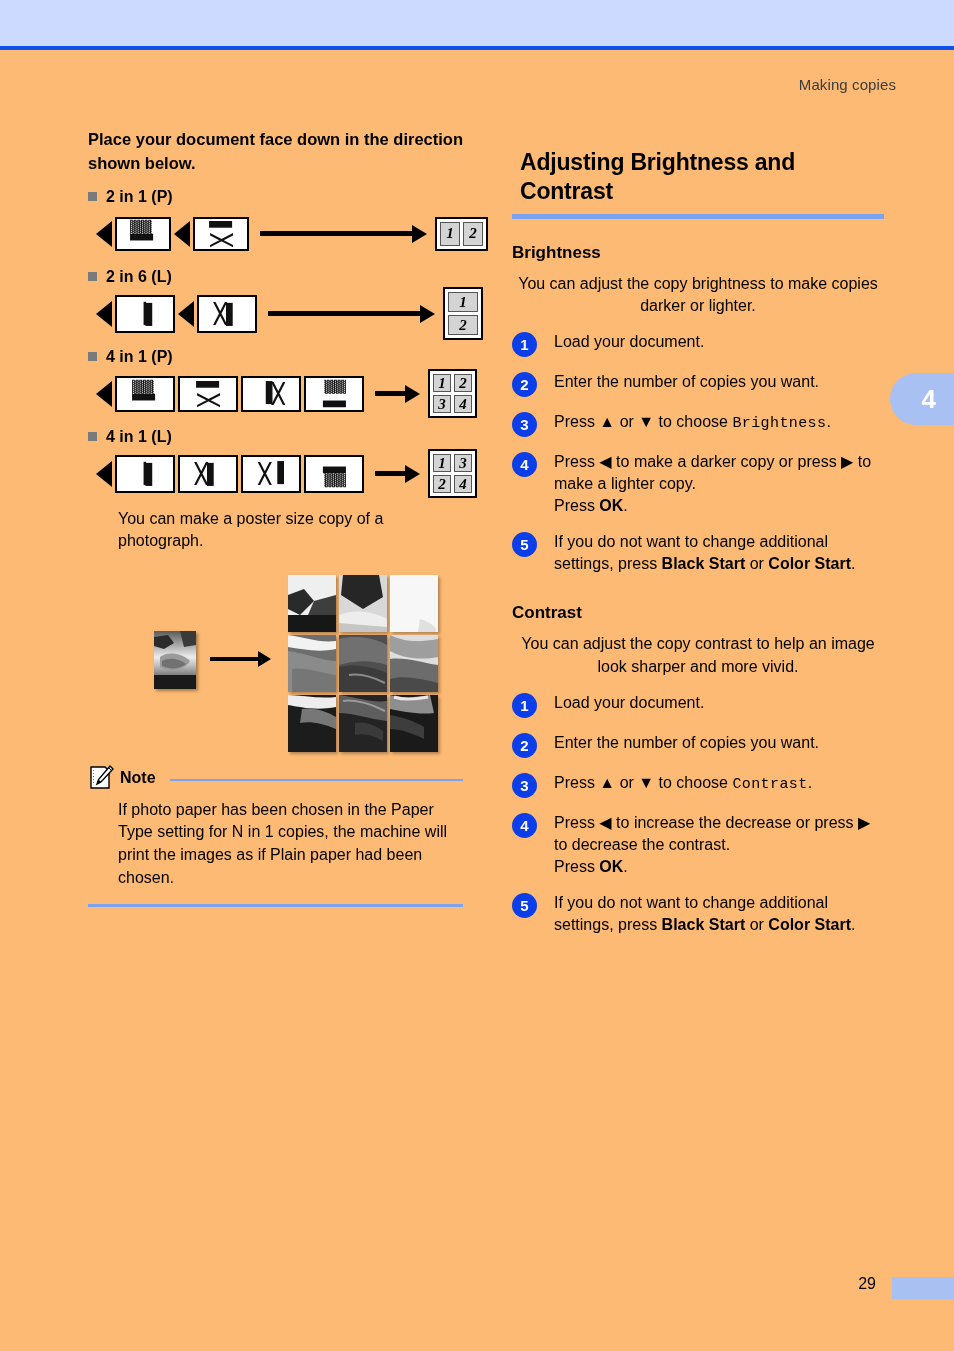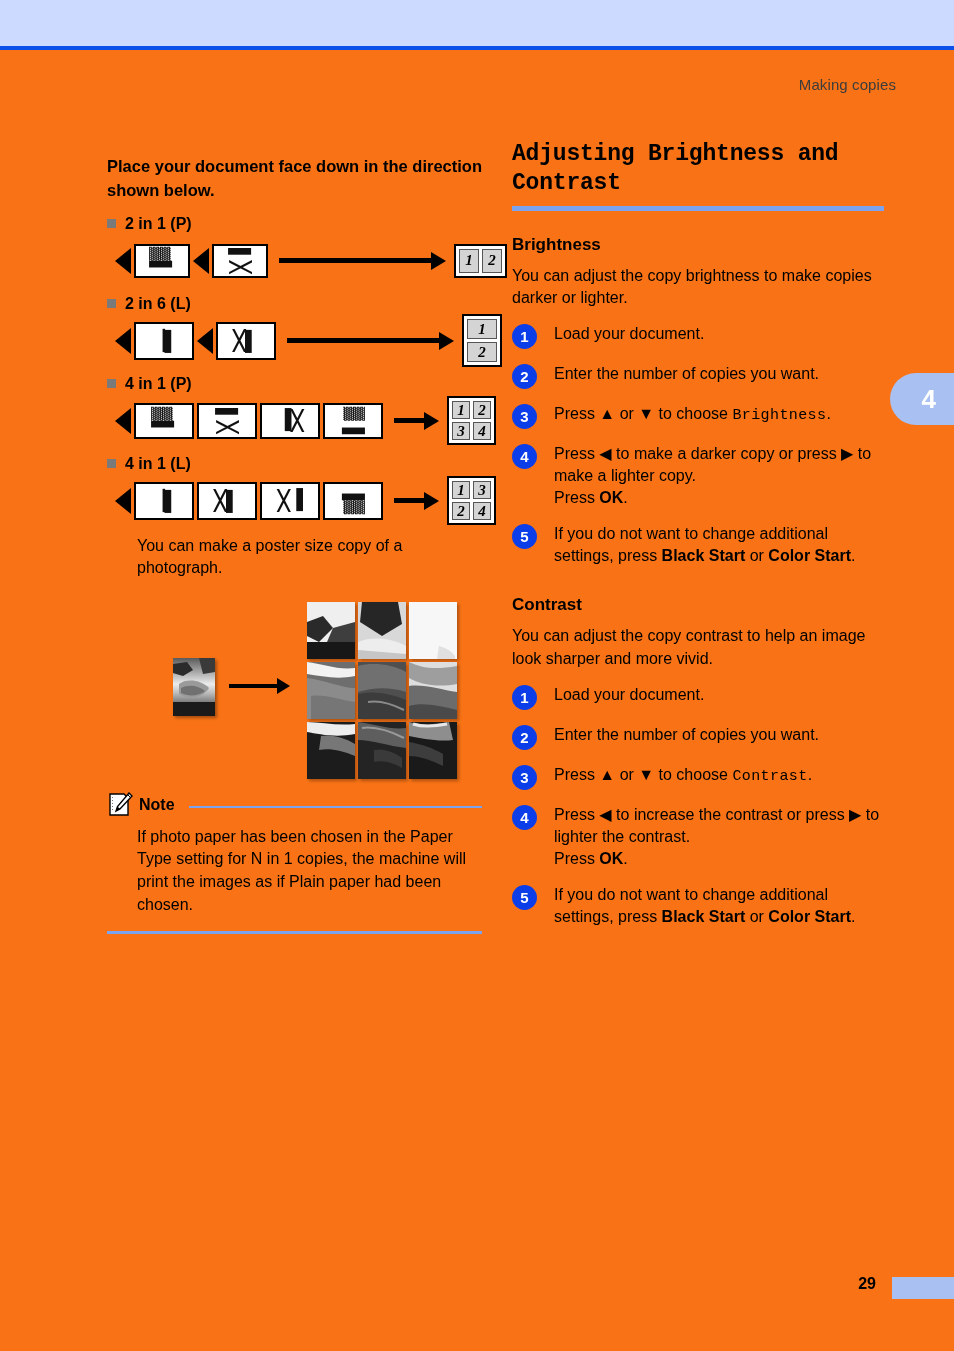--- a/index.html
+++ b/index.html
@@ -8,21 +8,21 @@
     background: #ffffff;
   }
   body {
     font-family: "Liberation Sans", sans-serif;
     color: #000000;
   }
   #page {
     position: relative;
     width: 954px;
     height: 1351px;
-    background: #f97316;
+    background: #fdba74;
     overflow: hidden;
   }
 
   
   .header-band {
     position: absolute;
     left: 0; top: 0;
     width: 954px;
     height: 46px;
     background: #ccdaff;
@@ -59,61 +59,60 @@
     align-items: center;
     justify-content: flex-end;
     padding-right: 18px;
     box-sizing: border-box;
   }
 
   
   .col-left {
     position: absolute;
     left: 88px;
-    top: 155px;
+    top: 128px;
     width: 375px;
-    margin-left: 19px;
   }
   .col-right {
     position: absolute;
     left: 512px;
     top: 140px;
     width: 372px;
   }
 
   
   .lead-bold {
     font-size: 16.5px;
     font-weight: bold;
     line-height: 1.45;
     margin: 0 0 12px 0;
   }
   .h1 {
     font-size: 23px;
     font-weight: bold;
     line-height: 1.26;
-    margin: 0;
+    margin: 8px;
     letter-spacing: -.2px;
-    font-family: Liberation Mono, monospace;
   }
   .h1-rule {
     height: 5px;
     background: #7ba3ef;
     margin-top: 8px;
     margin-bottom: 24px;
   }
   .h2 {
     font-size: 17px;
     font-weight: bold;
     margin: 0 0 10px 0;
   }
   .para {
     font-size: 16px;
     line-height: 1.38;
     margin: 0 0 14px 0;
+    text-align: center;
   }
   .mono {
     font-family: "Liberation Mono", "DejaVu Sans Mono", monospace;
     font-size: 15px;
     letter-spacing: .4px;
   }
 
   
   .sqbullet-row {
     display: flex;
@@ -316,21 +315,21 @@
     line-height: 1.38;
     margin-left: 17px;
   }
 
   
   .page-num {
     position: absolute;
     right: 78px;
     bottom: 58px;
     font-size: 16px;
-    font-weight: bold;
+    font-weight: normal;
   }
   .footer-tab {
     position: absolute;
     right: 0;
     bottom: 52px;
     width: 62px;
     height: 22px;
     background: #a8c0f2;
   }
 </style>
@@ -626,21 +625,21 @@
           <div class="step">
             <span class="step-num">2</span>
             <span class="step-text"><span>Enter the number of copies you want.</span></span>
           </div>
           <div class="step">
             <span class="step-num">3</span>
             <span class="step-text"><span>Press ▲ or ▼ to choose </span><span class="mono">Contrast</span><span>.</span></span>
           </div>
           <div class="step">
             <span class="step-num">4</span>
-            <span class="step-text"><span>Press ◀ to increase the contrast or press ▶ to lighter the contrast.</span><br><span>Press </span><span style="font-weight: bold;">OK</span><span>.</span></span>
+            <span class="step-text"><span>Press ◀ to increase the decrease or press ▶ to decrease the contrast.</span><br><span>Press </span><span style="font-weight: bold;">OK</span><span>.</span></span>
           </div>
           <div class="step">
             <span class="step-num">5</span>
             <span class="step-text"><span>If you do not want to change additional settings, press </span><span style="font-weight: bold;">Black Start</span><span> or </span><span style="font-weight: bold;">Color Start</span><span>.</span></span>
           </div>
         </div>
     </div>
   </div>
 
   <div class="page-num">29</div>

